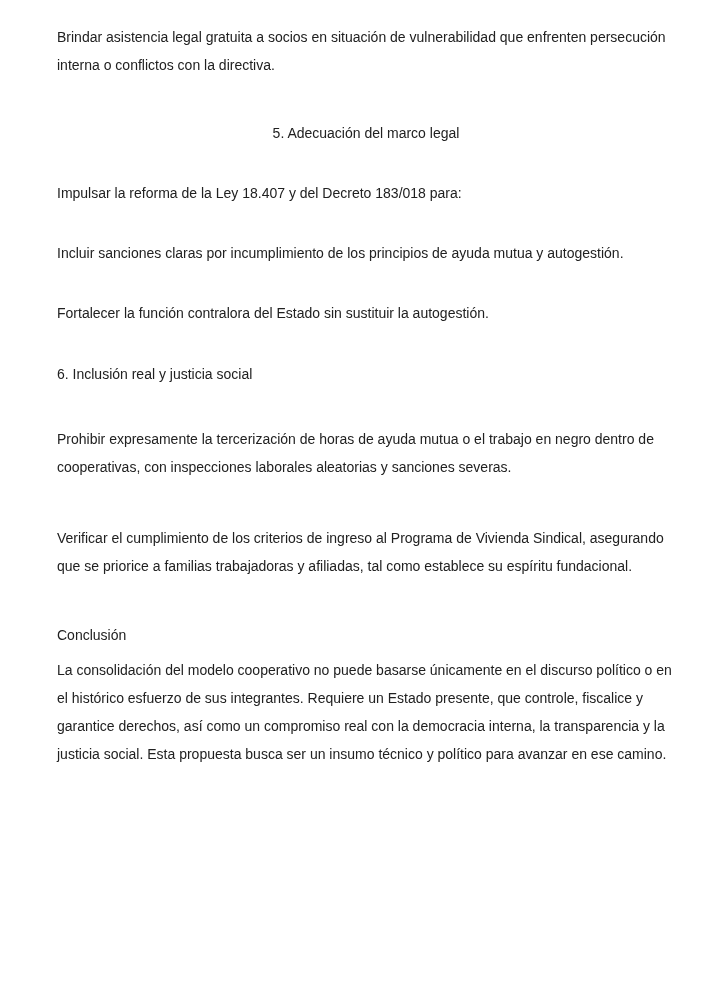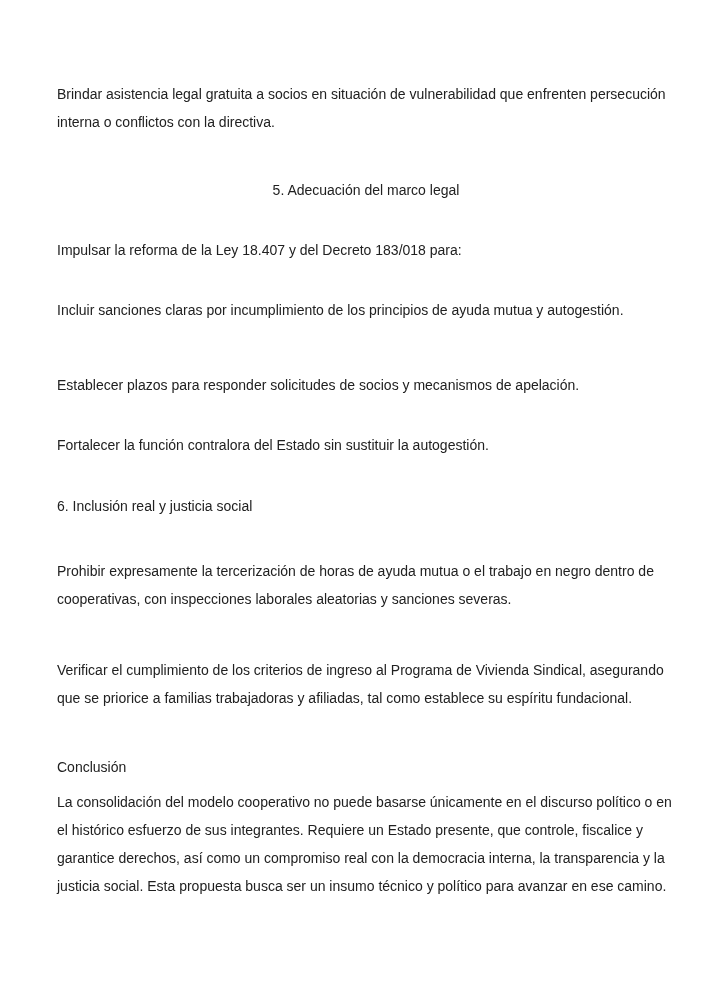--- a/index.html
+++ b/index.html
@@ -10,21 +10,21 @@
   body {
     width: 703px;
     height: 1000px;
     overflow: hidden;
   }
   .page {
     box-sizing: border-box;
     width: 703px;
     height: 1000px;
     background: #ffffff;
-    padding: 80px 28px 0 57px;
+    padding: 23px 28px 0 57px;
   }
   .blk {
     margin: 0;
     max-width: 618px;
     font-family: "Liberation Sans", "DejaVu Sans", sans-serif;
     font-size: 14px;
     line-height: 28px;
     font-weight: 400;
     color: #212121;
     letter-spacing: 0;
@@ -40,20 +40,19 @@
   .g7  { margin-top: 7px;  }
 </style>
 </head>
 <body>
 
 <div class="page">
   <p class="blk">Brindar asistencia legal gratuita a socios en situación de vulnerabilidad que enfrenten persecución interna o conflictos con la directiva.</p>
   <p class="blk g40">5. Adecuación del marco legal</p>
   <p class="blk g46">Impulsar la reforma de la Ley 18.407 y del Decreto 183/018 para:</p>
   <p class="blk g46">Incluir sanciones claras por incumplimiento de los principios de ayuda mutua y autogestión.</p>
-  <p class="blk g47">Establecer plazos para responder solicitudes de socios y mecanismos de apelación.</p>
   <p class="blk g46">Fortalecer la función contralora del Estado sin sustituir la autogestión.</p>
   <p class="blk g44">6. Inclusión real y justicia social</p>
   <p class="blk g37">Prohibir expresamente la tercerización de horas de ayuda mutua o el trabajo en negro dentro de cooperativas, con inspecciones laborales aleatorias y sanciones severas.</p>
   <p class="blk g43">Verificar el cumplimiento de los criterios de ingreso al Programa de Vivienda Sindical, asegurando que se priorice a familias trabajadoras y afiliadas, tal como establece su espíritu fundacional.</p>
   <p class="blk g41">Conclusión</p>
   <p class="blk g7">La consolidación del modelo cooperativo no puede basarse únicamente en el discurso político o en el histórico esfuerzo de sus integrantes. Requiere un Estado presente, que controle, fiscalice y garantice derechos, así como un compromiso real con la democracia interna, la transparencia y la justicia social. Esta propuesta busca ser un insumo técnico y político para avanzar en ese camino.</p>
 </div>
 
 </body></html>

